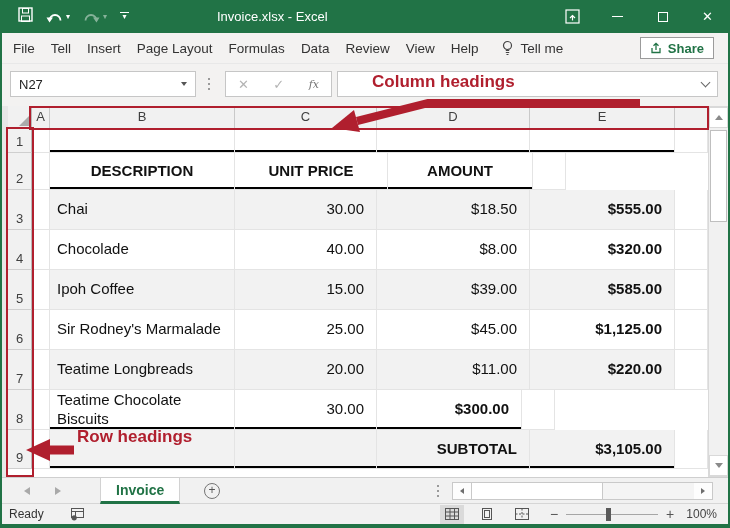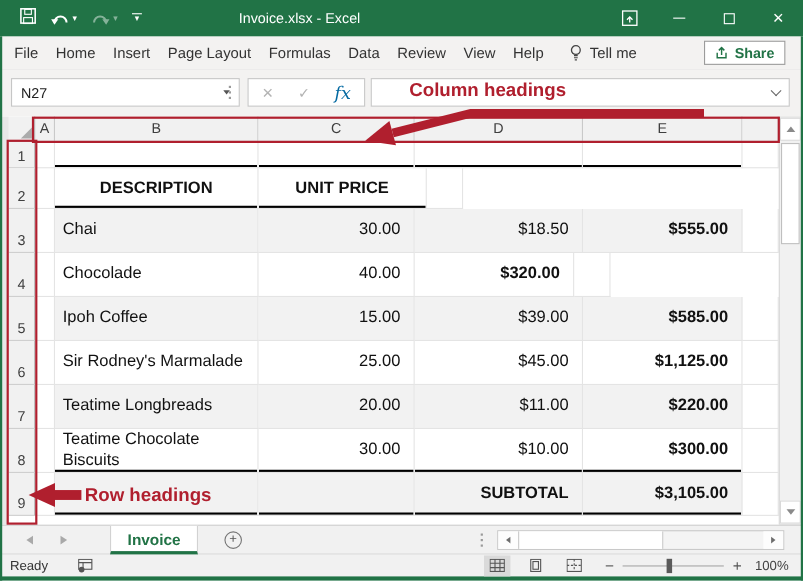--- a/index.html
+++ b/index.html
@@ -24,28 +24,28 @@
 
   
   .ribbon{height:31px;background:#f3f2f1;display:flex;align-items:center;font-size:13.5px;color:#333;border-bottom:1px solid #e8e8e8}
   .rtab{margin:0 8px;white-space:nowrap}
   .rtab:first-child{margin-left:13px}
   .tellme{display:flex;align-items:center;gap:7px;margin-left:16px}
   .sharebtn{margin-left:auto;margin-right:16px;display:flex;align-items:center;gap:6px;height:22px;padding:0 9px;background:#fff;border:1px solid #9b9b9b;color:var(--green);font-size:13px;font-weight:bold}
 
   
   .formulabar{height:42px;background:#f3f2f1;position:relative}
-  .namebox{position:absolute;left:10px;top:7px;width:208px;height:26px;background:#fff;border:1px solid #c6c6c6;font-size:13px;color:#222;display:flex;align-items:center;padding:0 8px}
+  .namebox{position:absolute;left:10px;top:7px;width:186px;height:26px;background:#fff;border:1px solid #c6c6c6;font-size:13px;color:#222;display:flex;align-items:center;padding:0 8px}
   .tri-dn{width:0;height:0;border-left:3.5px solid transparent;border-right:3.5px solid transparent;border-top:4.5px solid #555;margin-left:auto}
   .dots{width:2px;height:2px;background:#9a9a9a;box-shadow:0 5px 0 #9a9a9a,0 10px 0 #9a9a9a;position:absolute}
   .fbdots{left:208px;top:14px}
   .fxbox{position:absolute;left:225px;top:7px;width:107px;height:26px;background:#fff;border:1px solid #c6c6c6;display:flex;align-items:center;justify-content:space-between;padding:0 12px}
   .fbx{color:#b3b3b3;font-size:13px}
   .fbck{color:#b3b3b3;font-size:13px}
-  .fbfx{color:#0369a1;font-size:16px;font-style:italic;font-family:"DejaVu Serif",serif}
+  .fbfx{color:#737373;font-size:11px;font-style:italic;font-family:"DejaVu Serif",serif}
   .finput{position:absolute;left:337px;top:7px;width:381px;height:26px;background:#fff;border:1px solid #c6c6c6}
   .chev{position:absolute;right:8px;top:7px;width:7px;height:7px;border-right:1.6px solid #666;border-bottom:1.6px solid #666;transform:rotate(45deg)}
 
   
   .grid{height:371px;position:relative;background:#fff}
   .leftpad{position:absolute;left:0;top:0;bottom:0;width:8px;background:#e7e7e7}
   .gcontent{position:absolute;left:8px;top:0}
   .ghrow{display:flex;height:23px}
   .gcorner{width:24px;background:#f1f1f1;border-right:1px solid #b9b9b9;border-bottom:1px solid #b9b9b9;position:relative}
   .cornertri{position:absolute;right:2px;bottom:2px;width:0;height:0;border-left:10px solid transparent;border-bottom:10px solid #ababab}
@@ -99,21 +99,21 @@
   .zoompct{margin-left:12px;color:#444}
 
   .greenstrip{height:4px;background:var(--green)}
   .sideedge{position:absolute;top:33px;bottom:0;width:2px;background:var(--green);z-index:70}
   .sideedge.l{left:0}.sideedge.r{right:0}
 
   
   .overlay{position:absolute;inset:0;z-index:60;pointer-events:none;color:var(--red)}
   .anno{position:absolute;z-index:61;font-size:17px;font-weight:bold;color:var(--red);pointer-events:none;white-space:nowrap}
   .anno-col{left:372px;top:72px}
-  .anno-row{left:77px;top:440px}
+  .anno-row{left:77px;top:427px}
 </style>
 </head>
 <body style="--green: #217346; --red: #b01f2e; --band: #f2f2f2;">
 
 <div class="titlebar">
   <div class="qat">
     <span>
       <svg width="15" height="15">
           <rect x="1" y="1" width="13" height="13" fill="none" stroke="#fff" stroke-width="1.4"></rect>
           <rect x="4.5" y="1.5" width="6" height="4.5" fill="none" stroke="#fff"></rect>
@@ -155,21 +155,21 @@
         <span class="maxbox"></span>
       </div>
     <div class="wbtn">
         <span class="closex">✕</span>
       </div>
   </div>
 </div>
 
 <div class="ribbon">
   <span class="rtab">File</span>
-  <span class="rtab">Home</span>
+  <span class="rtab">Tell</span>
   <span class="rtab">Insert</span>
   <span class="rtab">Page Layout</span>
   <span class="rtab">Formulas</span>
   <span class="rtab">Data</span>
   <span class="rtab">Review</span>
   <span class="rtab">View</span>
   <span class="rtab">Help</span>
   <span class="tellme">
     <svg width="11" height="16">
         <circle cx="5.5" cy="5.5" r="4" fill="none" stroke="#444" stroke-width="1.2"></circle>
@@ -224,36 +224,38 @@
           <div class="gcell bb" style="width: 142px;"></div>
           <div class="gcell bb" style="width: 153px;"></div>
           <div class="gcell bb" style="width: 145px;"></div>
           <div class="gcell" style="width: 33px;"></div>
         </div>
         <div class="grow" style="height: 37px;">
           <div class="rowhdr">2</div>
           <div class="gcell" style="width: 18px;"></div>
           <div class="gcell ctr bold bb" style="width: 185px; text-align: center;">DESCRIPTION</div>
           <div class="gcell ctr bold bb" style="width: 153px;">UNIT PRICE</div>
+          <div class="gcell ctr bold bb" style="width: 145px;">AMOUNT</div>
           <div class="gcell" style="width: 33px;"></div>
         </div>
         <div class="grow" style="height: 40px;">
           <div class="rowhdr">3</div>
           <div class="gcell" style="width: 18px;"></div>
           <div class="gcell desc band" style="width: 185px;">Chai</div>
           <div class="gcell num band" style="width: 142px;">30.00</div>
           <div class="gcell num band" style="width: 153px;">$18.50</div>
           <div class="gcell num bold band" style="width: 145px;">$555.00</div>
           <div class="gcell" style="width: 33px;"></div>
         </div>
         <div class="grow" style="height: 40px;">
           <div class="rowhdr">4</div>
           <div class="gcell" style="width: 18px;"></div>
           <div class="gcell desc" style="width: 185px;">Chocolade</div>
           <div class="gcell num" style="width: 142px;">40.00</div>
+          <div class="gcell num" style="width: 153px;">$8.00</div>
           <div class="gcell num bold" style="width: 145px;">$320.00</div>
           <div class="gcell" style="width: 33px;"></div>
         </div>
         <div class="grow" style="height: 40px;">
           <div class="rowhdr">5</div>
           <div class="gcell" style="width: 18px;"></div>
           <div class="gcell desc band" style="width: 185px;">Ipoh Coffee</div>
           <div class="gcell num band" style="width: 142px;">15.00</div>
           <div class="gcell num band" style="width: 153px;">$39.00</div>
           <div class="gcell num bold band" style="width: 145px;">$585.00</div>
@@ -275,21 +277,20 @@
           <div class="gcell num band" style="width: 142px;">20.00</div>
           <div class="gcell num band" style="width: 153px;">$11.00</div>
           <div class="gcell num bold band" style="width: 145px;">$220.00</div>
           <div class="gcell" style="width: 33px;"></div>
         </div>
         <div class="grow" style="height: 40px;">
           <div class="rowhdr">8</div>
           <div class="gcell" style="width: 18px;"></div>
           <div class="gcell desc bb" style="width: 185px;">Teatime Chocolate Biscuits</div>
           <div class="gcell num bb" style="width: 142px;">30.00</div>
-          <div class="gcell num bb" style="width: 153px;">$10.00</div>
           <div class="gcell num bold bb" style="width: 145px;">$300.00</div>
           <div class="gcell" style="width: 33px;"></div>
         </div>
         <div class="grow" style="height: 39px;">
           <div class="rowhdr">9</div>
           <div class="gcell" style="width: 18px;"></div>
           <div class="gcell band bb" style="width: 185px;"></div>
           <div class="gcell band bb" style="width: 142px;"></div>
           <div class="gcell num bold band bb" style="width: 153px; text-align: center;">SUBTOTAL</div>
           <div class="gcell num bold band bb" style="width: 145px;">$3,105.00</div>

